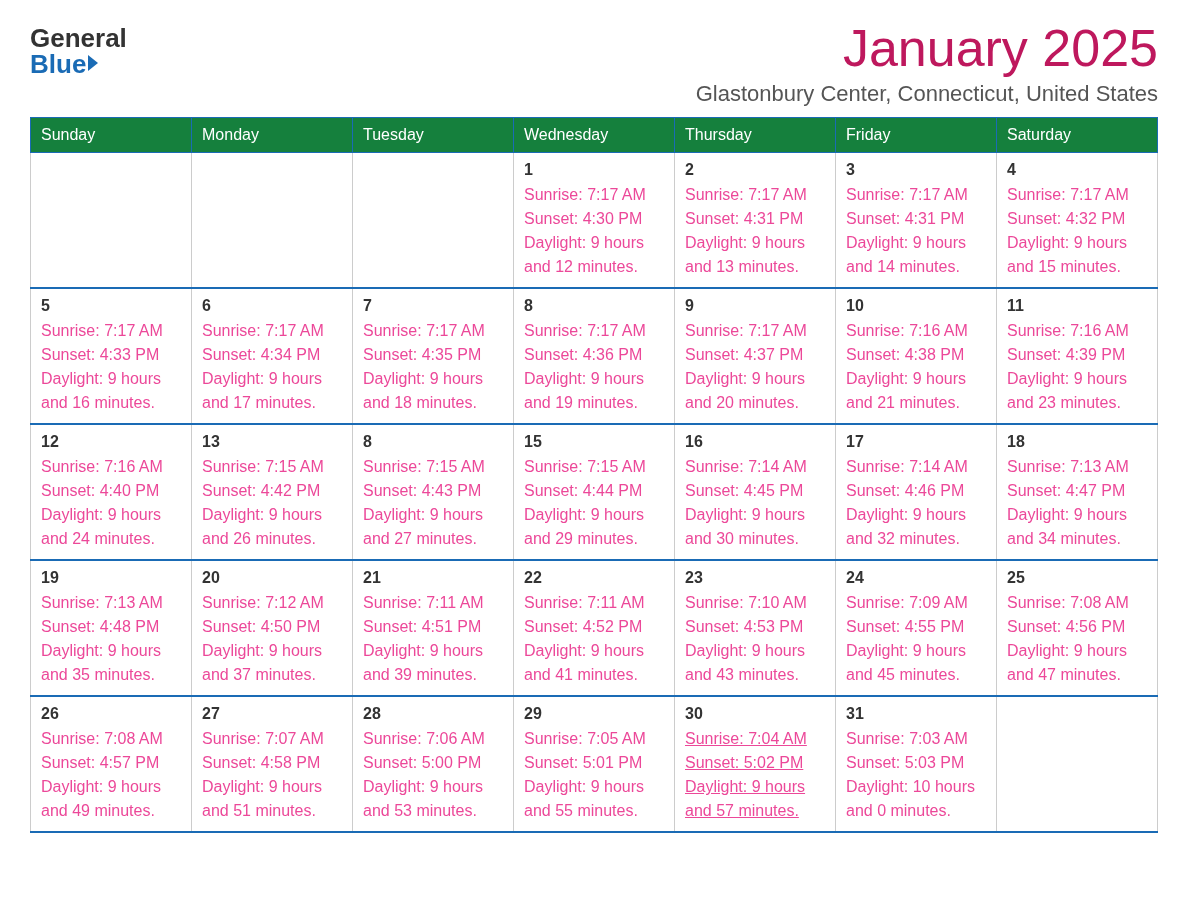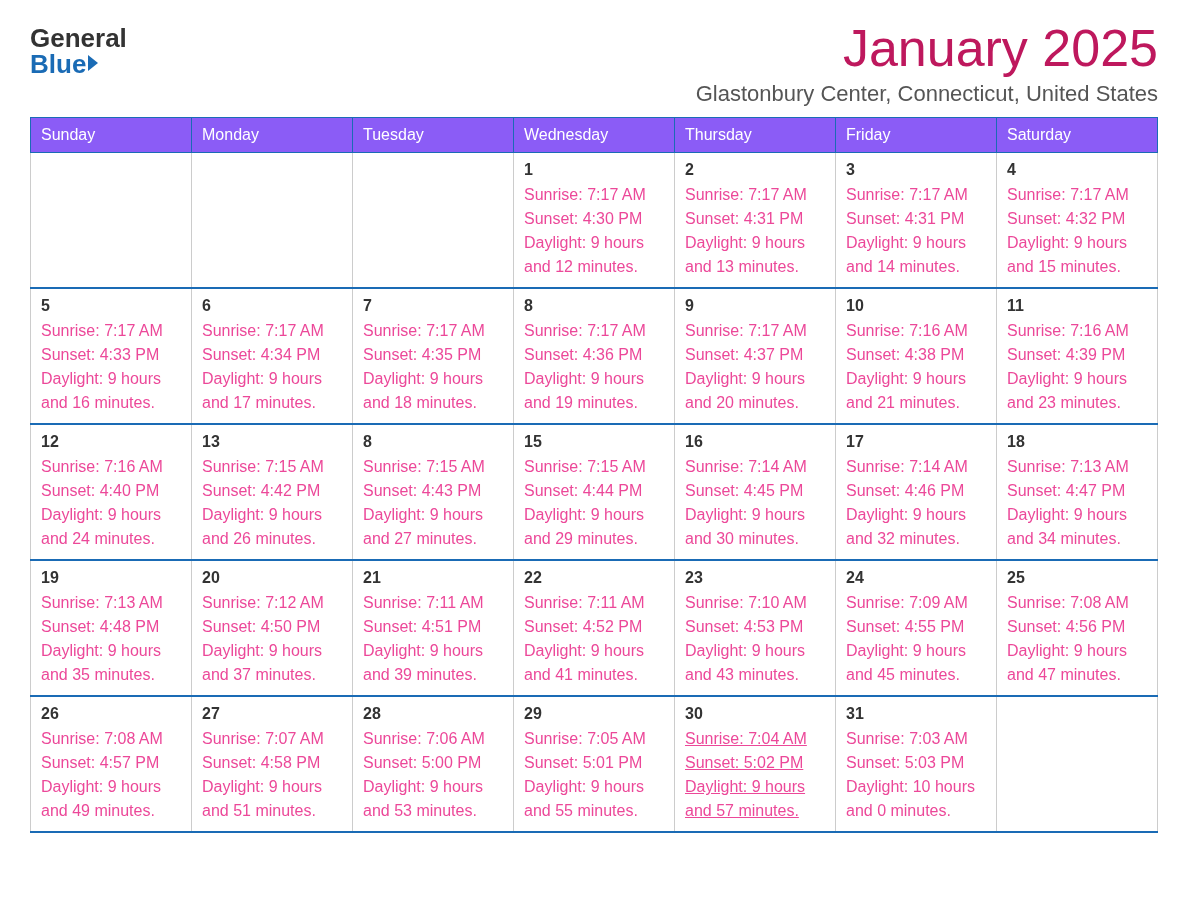--- a/index.html
+++ b/index.html
@@ -60,21 +60,21 @@
       font-size: 22px;
       color: #555;
       margin-top: 4px;
     }
     .calendar {
       width: 100%;
       border-collapse: collapse;
       margin-top: 10px;
     }
     .calendar thead tr {
-      background-color: #8b5cf6;
+      background-color: #15803d;
       padding-left: 27px;
     }
     .calendar thead th {
       color: #fff;
       font-size: 16px;
       font-weight: normal;
       text-align: left;
       padding: 8px 10px;
       border: 1px solid #1a6bb5;
     }

